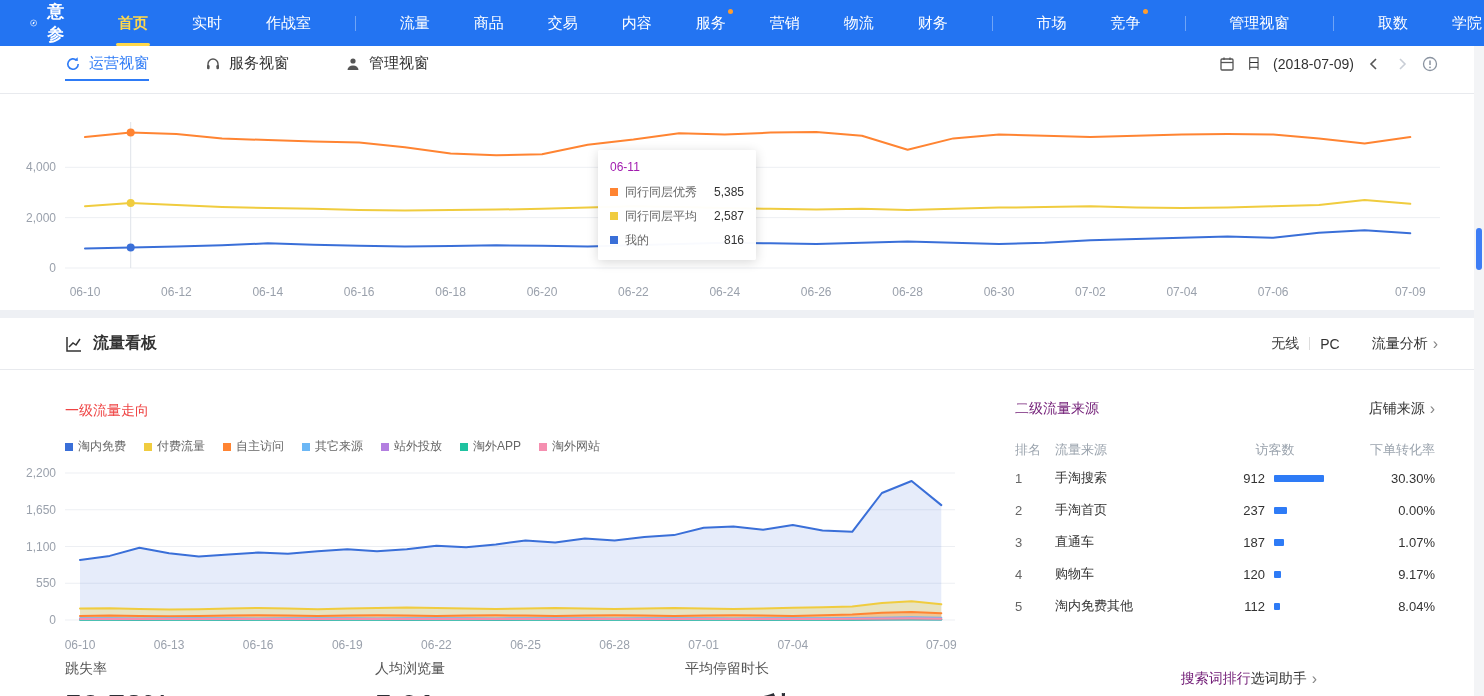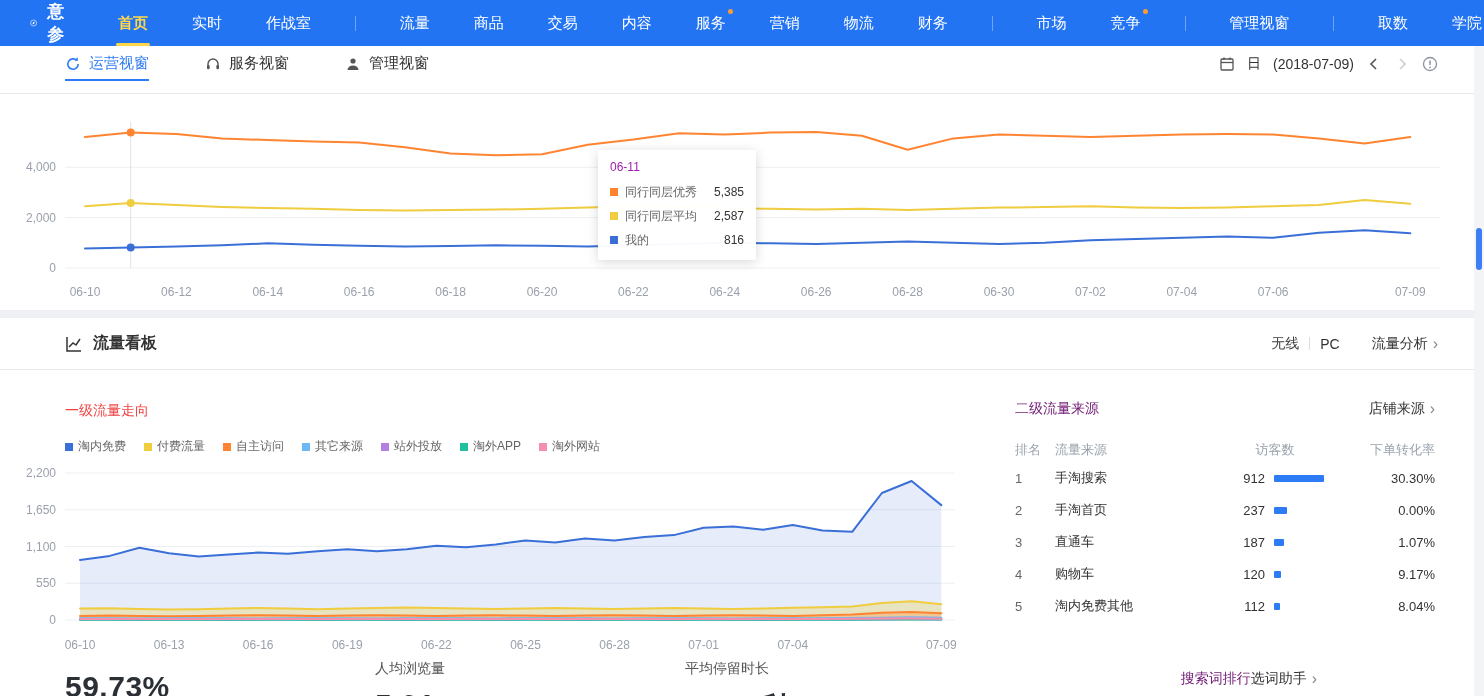--- a/index.html
+++ b/index.html
@@ -421,20 +421,21 @@
           <span class="c-num">112</span>
           <span class="c-bar">
               <i style="width: 6.14035px;"></i>
             </span>
           <span class="c-rate">8.04%</span>
         </div>
       </div>
 
       <div class="metrics-row">
         <div class="metric">
+          <div class="m-label">跳失率</div>
           <div class="m-value">59.73%</div>
         </div>
         <div class="metric">
           <div class="m-label">人均浏览量</div>
           <div class="m-value">5.01</div>
         </div>
         <div class="metric">
           <div class="m-label">平均停留时长</div>
           <div class="m-value">17.48秒</div>
         </div>

